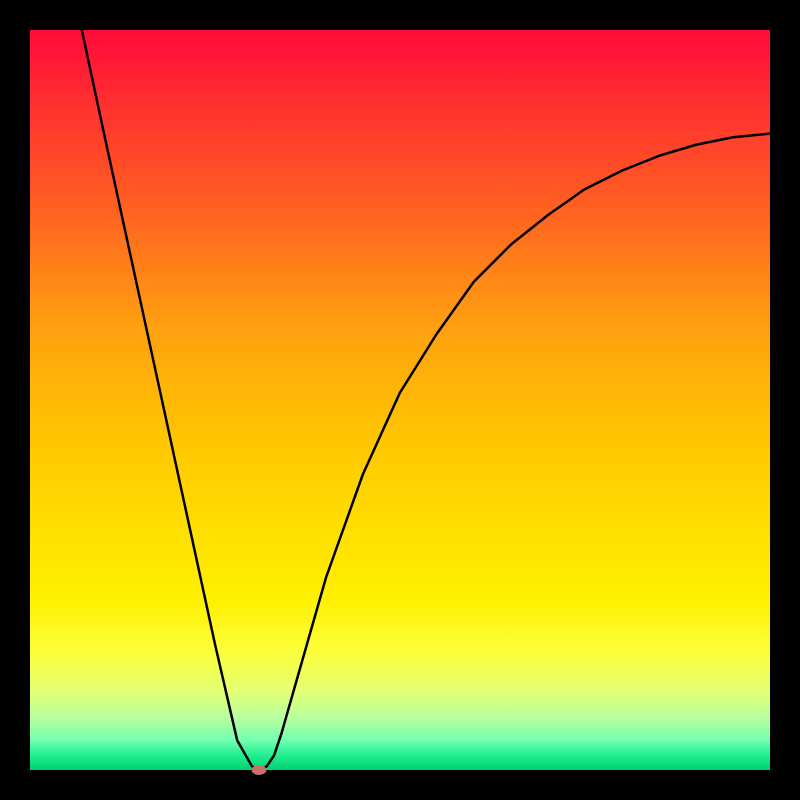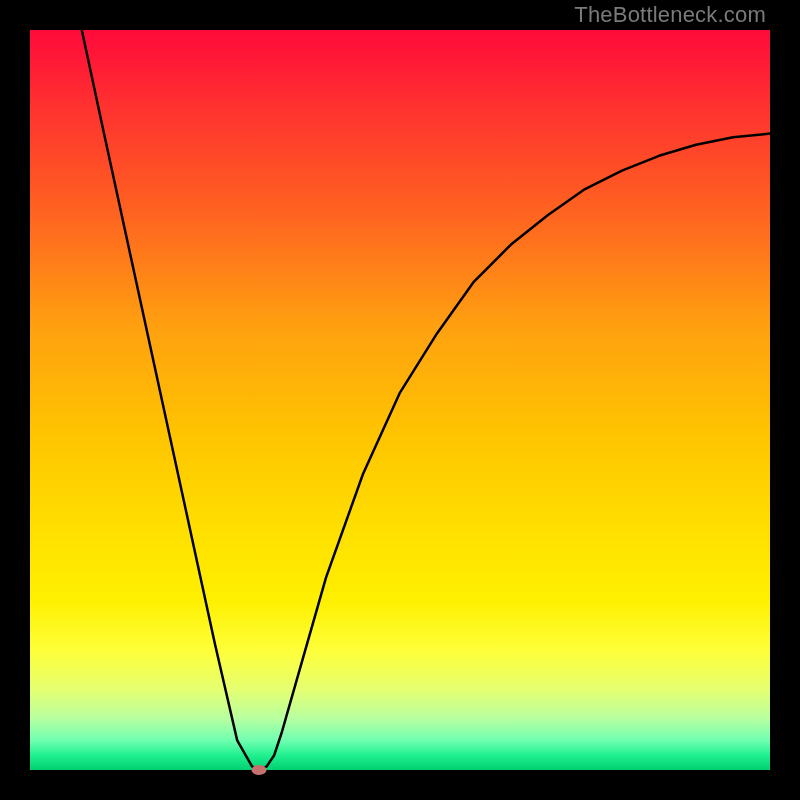--- a/index.html
+++ b/index.html
@@ -56,20 +56,19 @@
     height: 10px;
     background: #c5726e;
     border-radius: 50%;
     transform: translate(-50%, -50%);
   }
 </style>
 </head>
 <body>
 
 <div class="frame">
-  <div class="watermark">TheBottleneck.com</div>
   <div class="plot-area">
     <svg class="curve-svg" viewBox="0 0 740 740" preserveAspectRatio="none">
       <path id="curve-path" fill="none" stroke="#000000" stroke-width="2.5" stroke-linejoin="round" stroke-linecap="round" d="M51.80 0.00 L74.00 103.60 L111.00 273.80 L148.00 444.00 L185.00 614.20 L207.20 710.40 L222.00 736.30 L229.40 740.00 L236.80 736.30 L244.20 725.20 L251.60 703.00 L266.40 651.20 L296.00 547.60 L333.00 444.00 L370.00 362.60 L407.00 303.40 L444.00 251.60 L481.00 214.60 L518.00 185.00 L555.00 159.10 L592.00 140.60 L629.00 125.80 L666.00 114.70 L703.00 107.30 L740.00 103.60"></path>
     </svg>
     <div id="marker" class="marker" style="left: 229.4px; top: 740px; background: rgb(197, 114, 110);"></div>
   </div>
 </div>
 
 </body></html>

